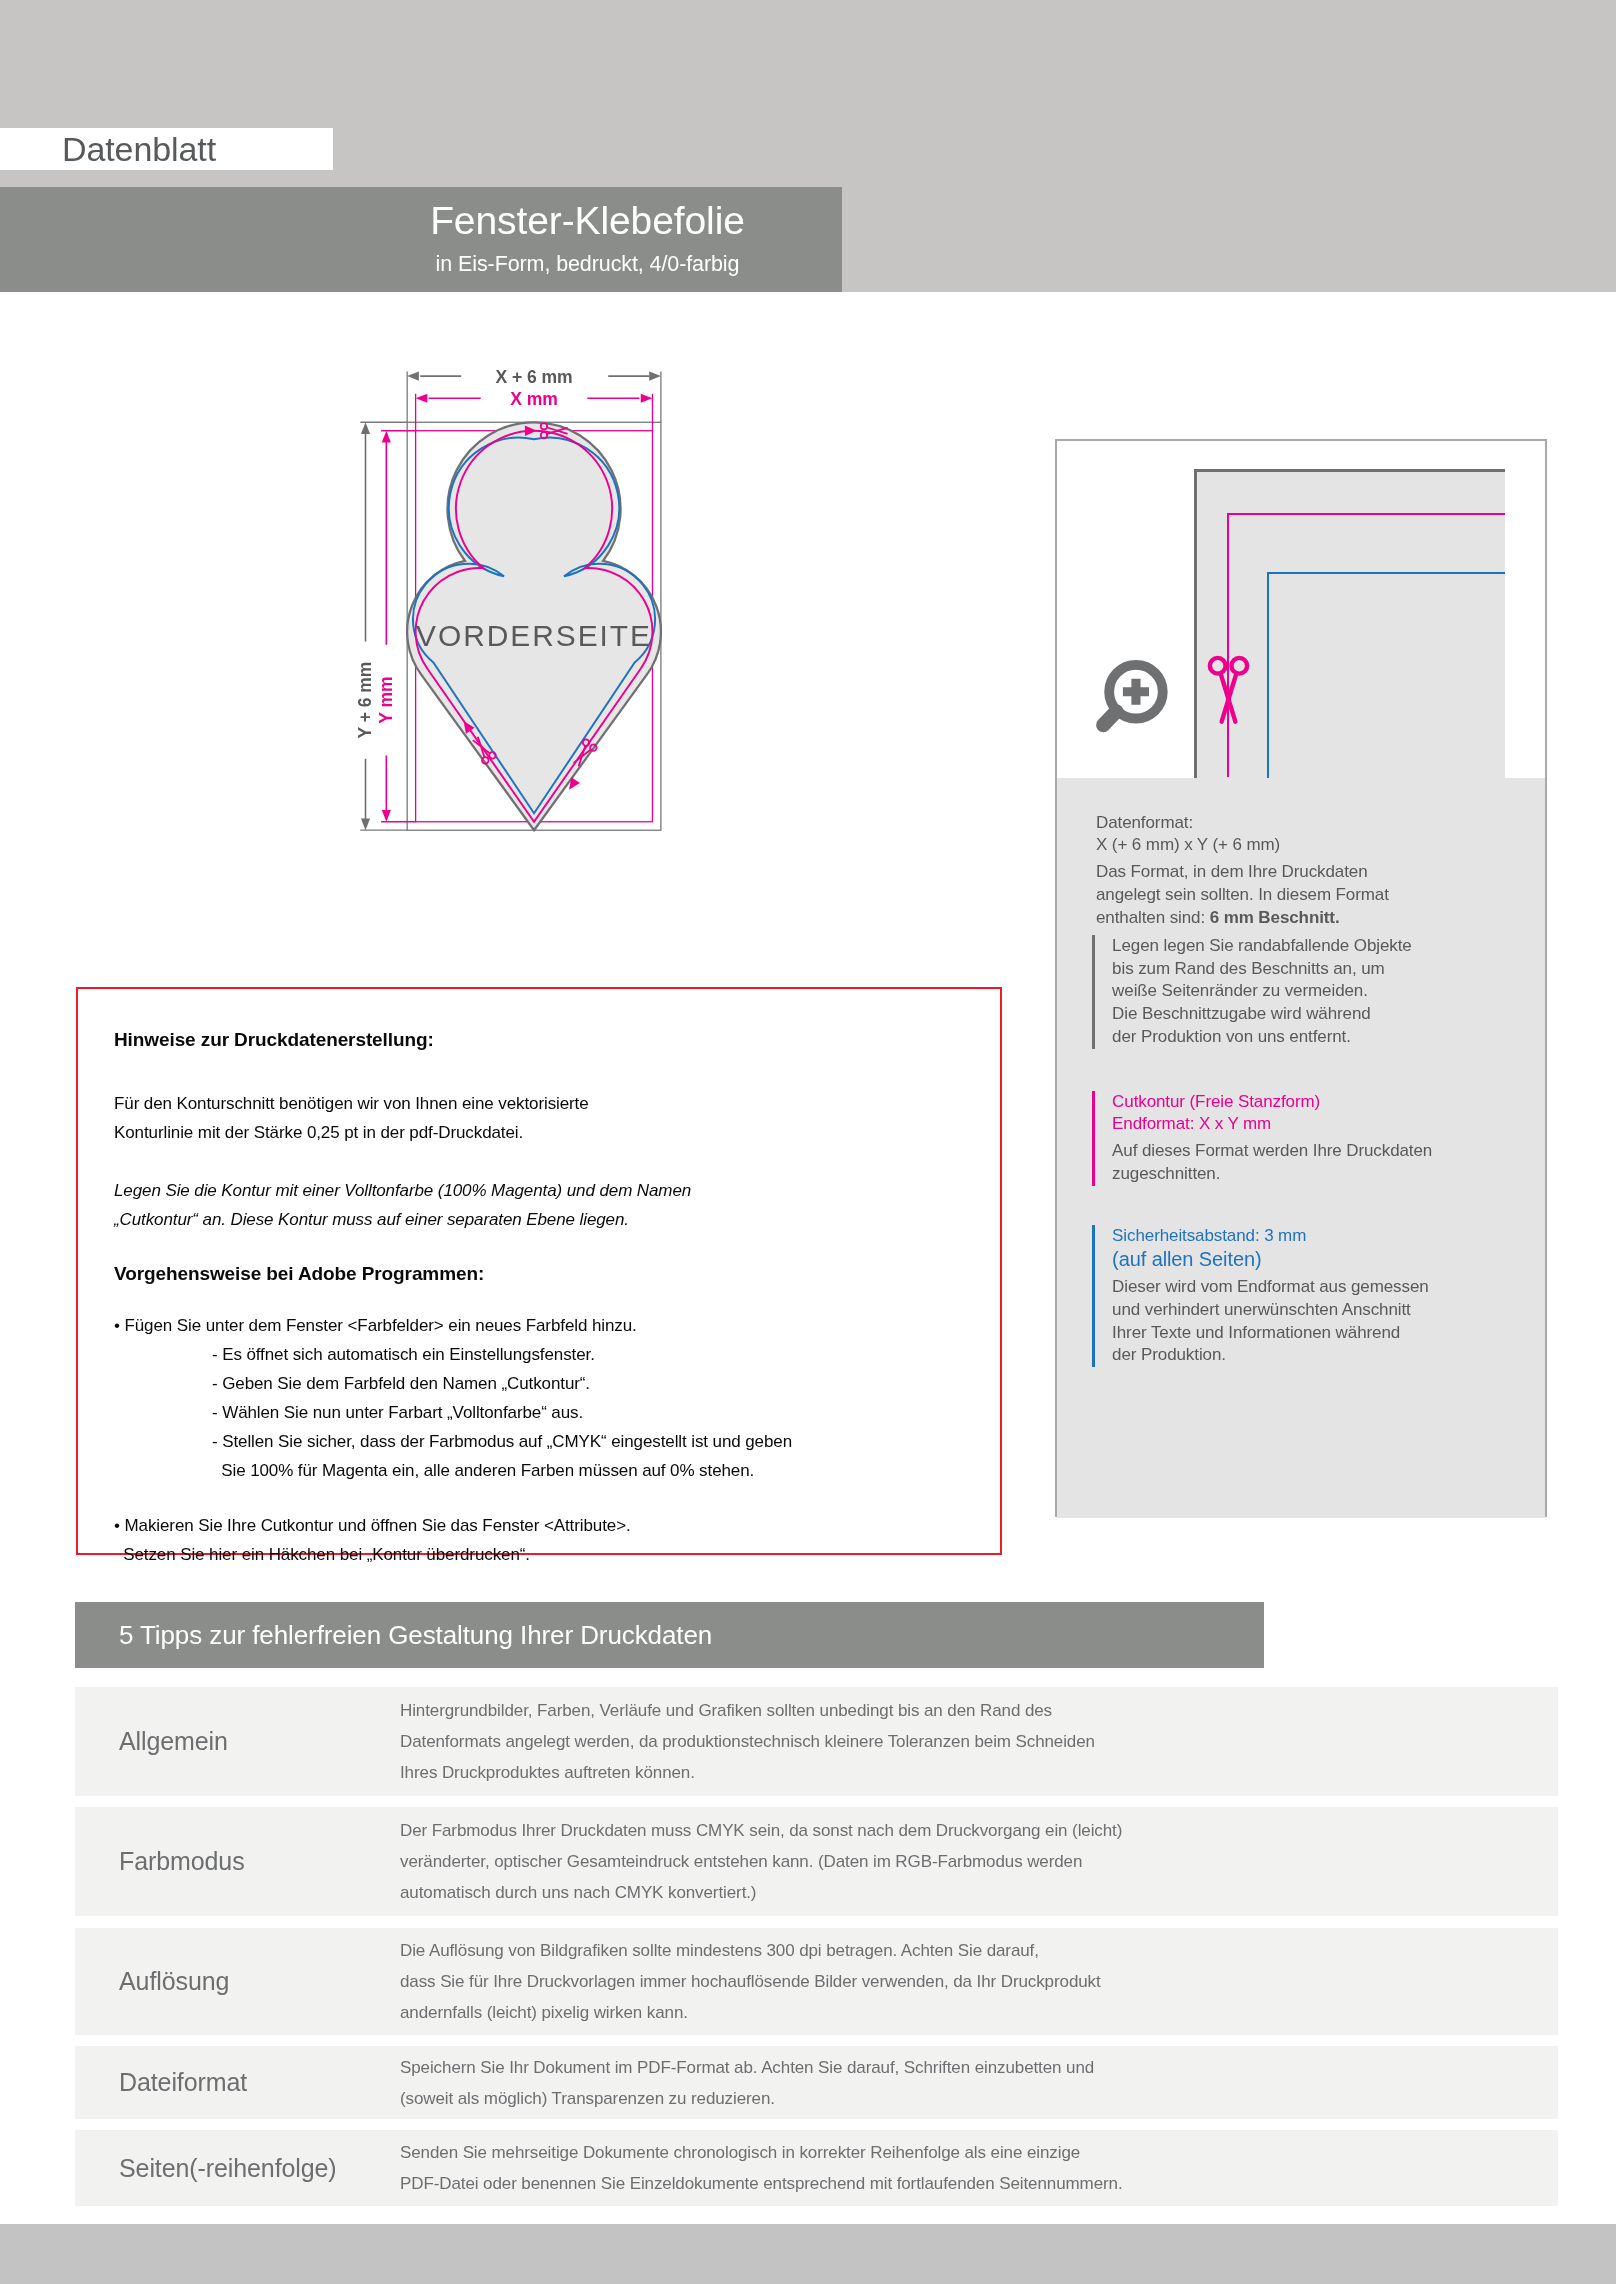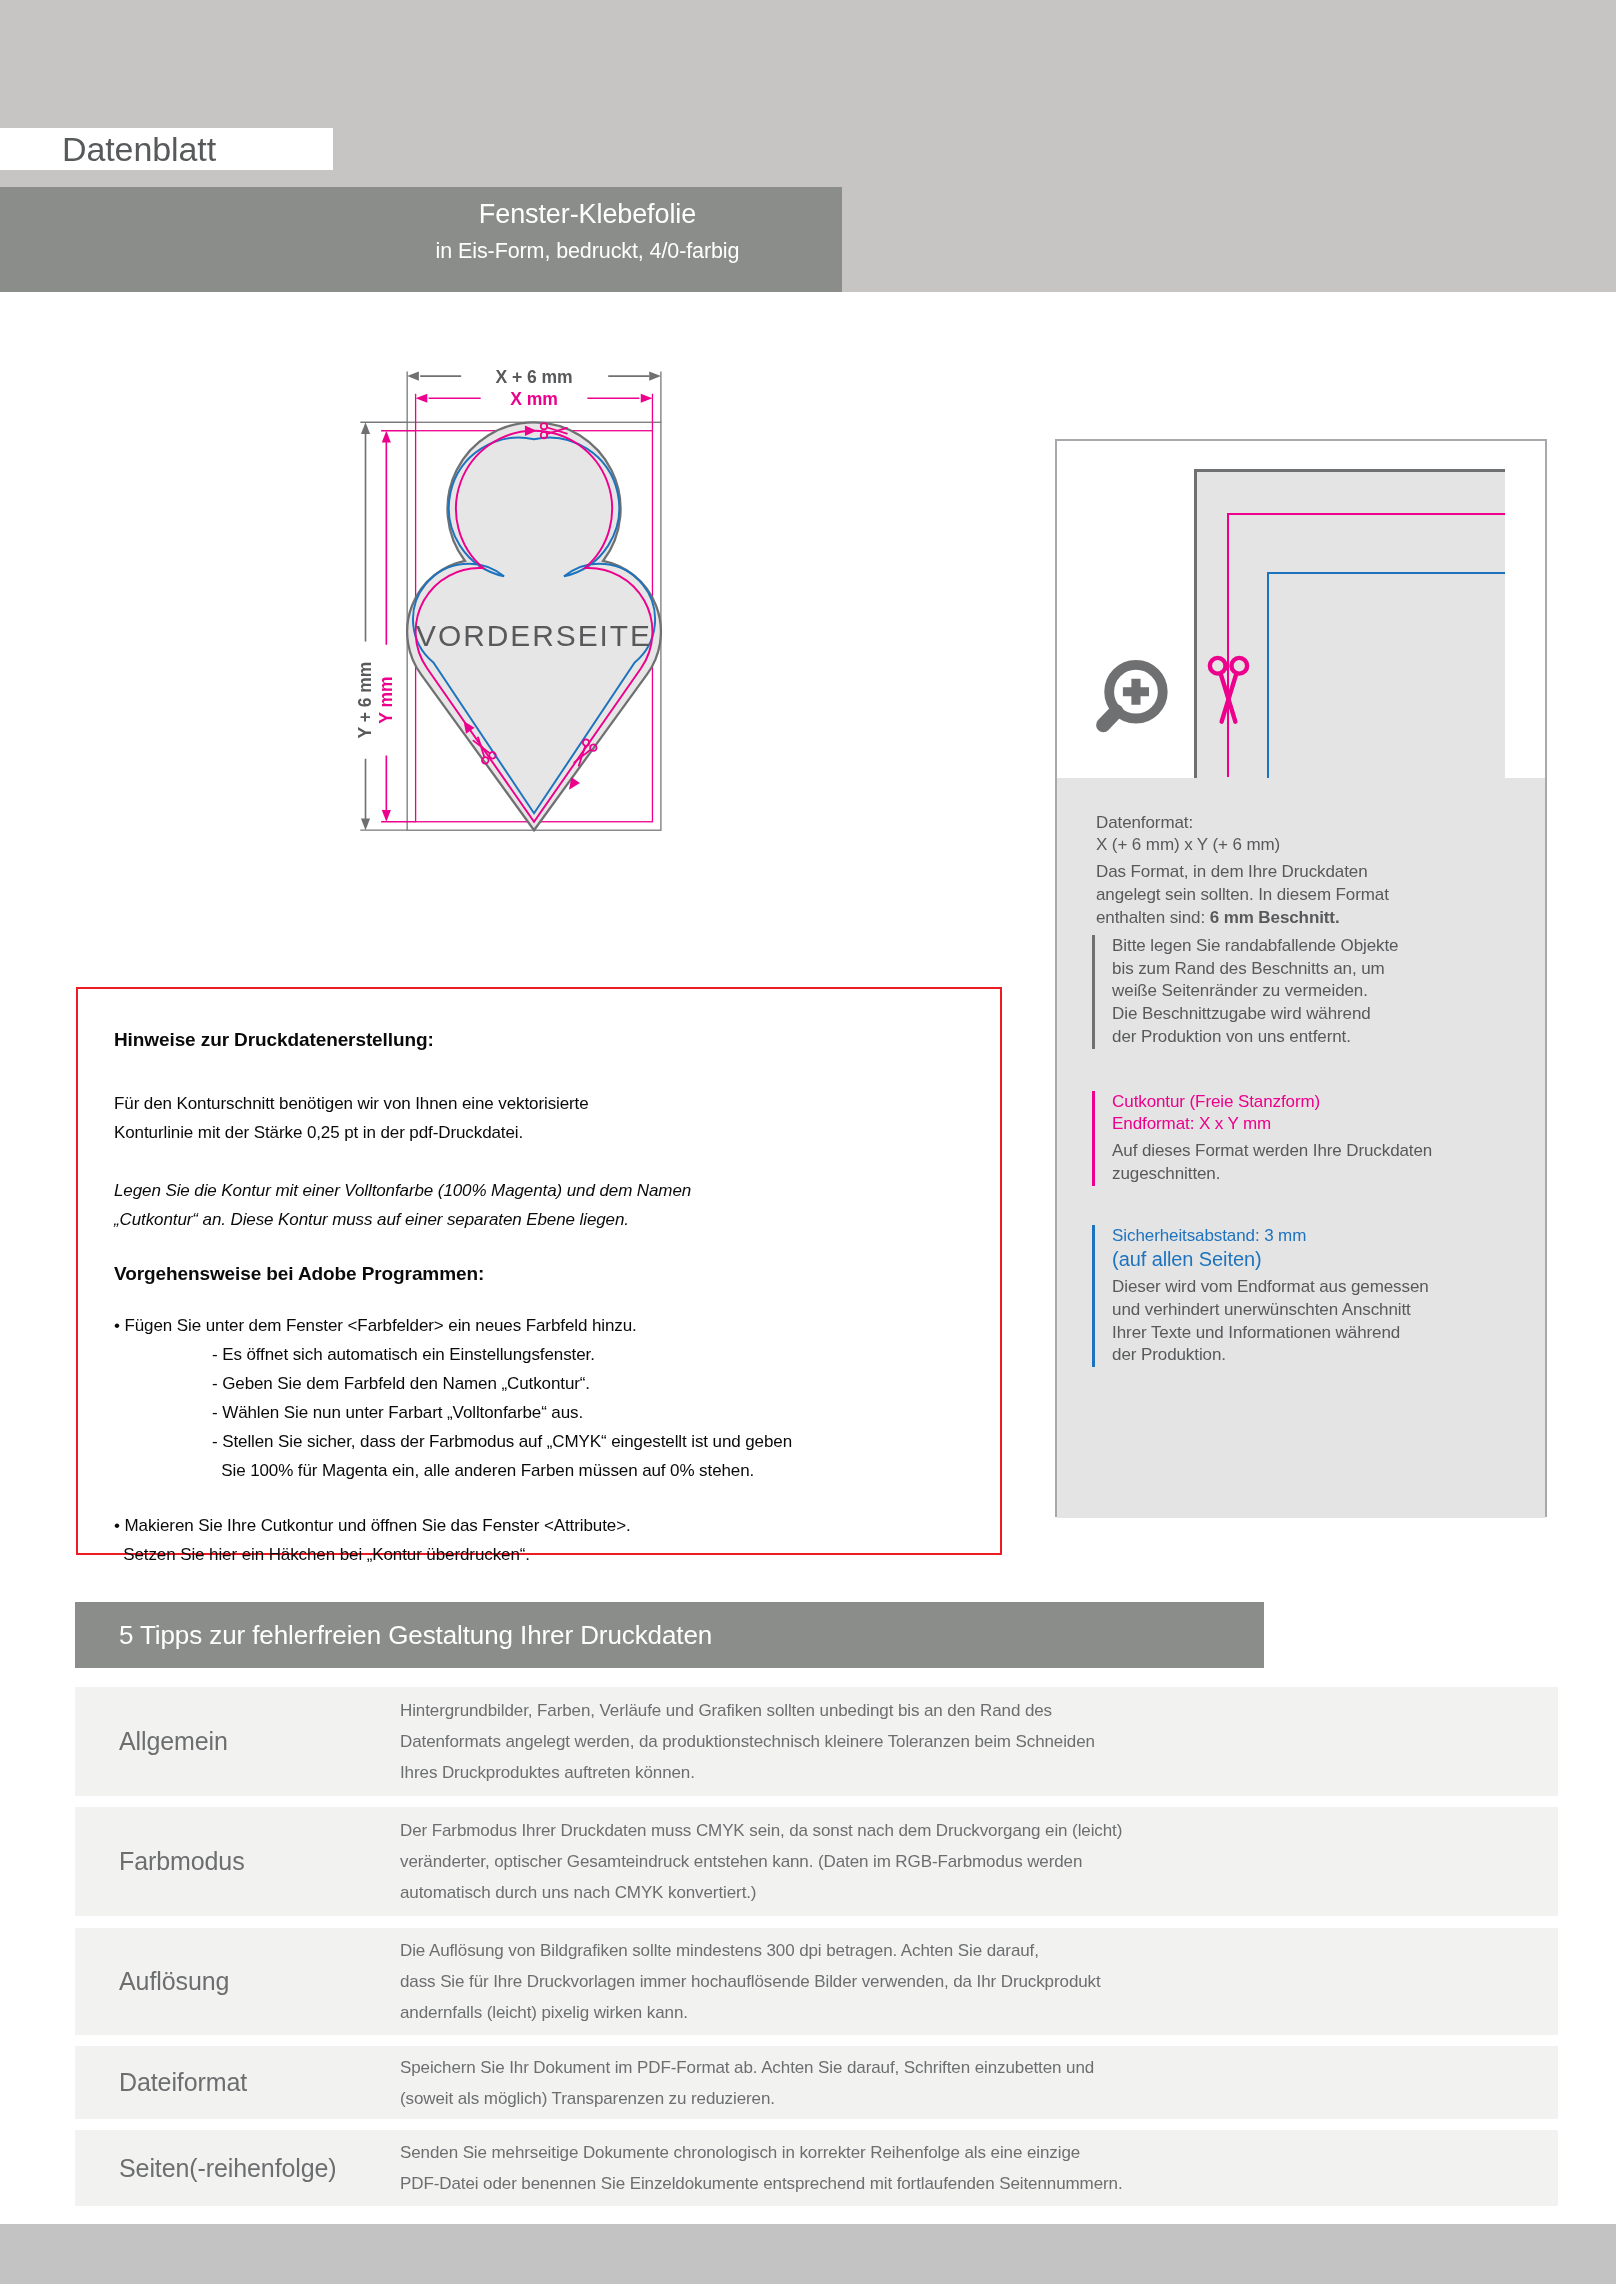--- a/index.html
+++ b/index.html
@@ -5,21 +5,21 @@
   html,body{margin:0;padding:0;background:#ffffff;}
   body{width:1616px;height:2284px;position:relative;font-family:"Liberation Sans",sans-serif;letter-spacing:-0.1px;}
   .abs{position:absolute;}
 
   
   .top-band{left:0;top:0;width:1616px;height:292px;background:#c6c5c4;}
   .datenblatt-box{left:0;top:128px;width:333px;height:42px;background:#ffffff;display:flex;align-items:center;}
   .datenblatt-box span{padding-left:62px;font-size:34px;color:#58595b;}
   .title-band{left:0;top:187px;width:842px;height:105px;background:#8b8d8a;}
   .title-col{position:absolute;left:333px;top:0;width:509px;height:105px;text-align:center;color:#fff;}
-  .title-col .t1{font-size:27px;margin-top:11.7px;}
+  .title-col .t1{font-size:39px;margin-top:11.7px;}
   .title-col .t2{font-size:21.5px;margin-top:9px;}
 
   
   .diagram{left:280px;top:352px;}
 
   
   .panel{left:1055px;top:439px;width:492px;height:1078px;border:2px solid #a7a9ac;box-sizing:border-box;background:#fff;}
   .illo{position:relative;width:100%;height:337px;background:#fff;overflow:hidden;}
   .illo .gray-rect{left:137px;top:28px;width:311px;height:309px;background:#e5e4e4;border-top:3.3px solid #6f7072;border-left:3.3px solid #6f7072;box-sizing:border-box;}
   .illo .mag-corner{left:170px;top:72px;width:278px;height:264px;border-top:2.6px solid #ec008c;border-left:2.6px solid #ec008c;box-sizing:border-box;}
@@ -153,21 +153,21 @@
       <path d="M48 100 L28 121" stroke="#6f7072" stroke-width="22" stroke-linecap="round"></path>
     </svg>
   </div>
   <div class="panel-info">
     <div>
       <div class="sec-title">Datenformat:</div>
       <div class="sec-title">X (+ 6 mm) x Y (+ 6 mm)</div>
       <div class="pbody"><span>Das Format, in dem Ihre Druckdaten
 angelegt sein sollten. In diesem Format
 enthalten sind: </span><b>6 mm Beschnitt.</b></div>
-      <div class="pbody barred note-block">Bitte legen Sie randabfallende Objekte
+      <div class="pbody barred note-block">Legen legen Sie randabfallende Objekte
 bis zum Rand des Beschnitts an, um
 weiße Seitenränder zu vermeiden.
 Die Beschnittzugabe wird während
 der Produktion von uns entfernt.</div>
     </div>
     <div class="barred bar-mag cut-block">
       <div class="sec-title">Cutkontur (Freie Stanzform)</div>
       <div class="sec-title">Endformat: X x Y mm</div>
       <div class="pbody">Auf dieses Format werden Ihre Druckdaten
 zugeschnitten.</div>

